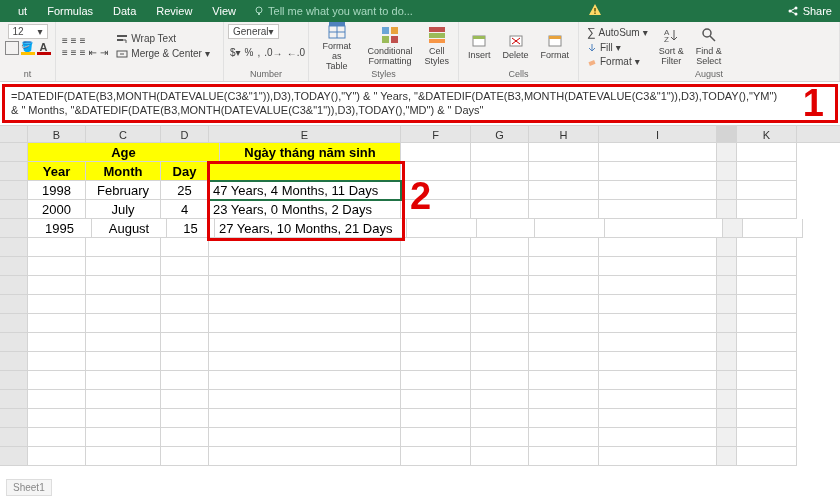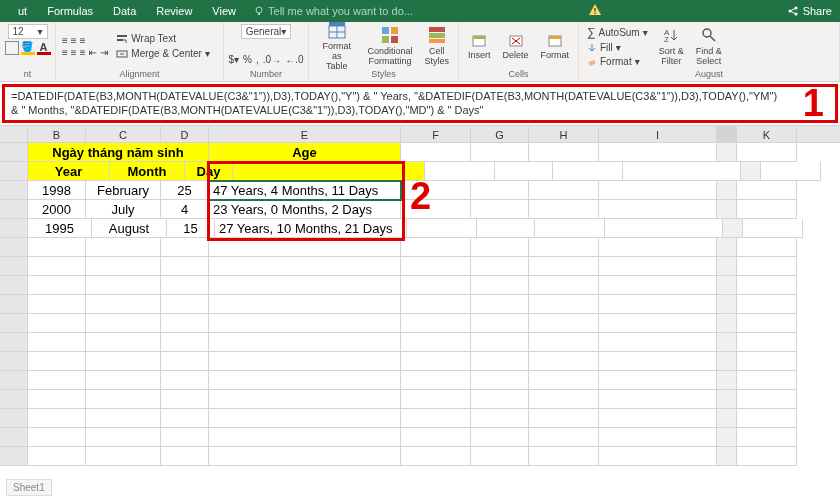--- a/index.html
+++ b/index.html
@@ -111,25 +111,24 @@
               <path d="M7 7 L10 7 L10 10" fill="none" stroke="#555"></path>
             </svg>
             <span>Wrap Text</span>
           </div>
         <div class="small-item"><svg width="12" height="12">
               <rect x="1" y="3" width="10" height="6" fill="none" stroke="#555"></rect>
               <line x1="4" y1="6" x2="8" y2="6" stroke="#555"></line>
             </svg><span>Merge &amp; Center</span> ▾</div>
       </div>
     </div>
-    <div class="label">Alignment</div>
   </div>
 
   <div class="rgroup" style="width:85px">
-    <div class="controls" style="flex-direction:column;gap:15px;align-items:center">
+    <div class="controls" style="flex-direction:column;gap:8px;align-items:flex-start">
       <div class="drop">
           <span>General</span>
           <span>▾</span>
         </div>
       <div style="display:flex;gap:4px;padding:0 2px">
         <span>$▾</span>
         <span>%</span>
         <span>,</span>
         <span>.0→</span>
         <span>←.0</span>
@@ -249,32 +248,32 @@
     <div class="ch" style="width:70px">F</div>
     <div class="ch" style="width:58px">G</div>
     <div class="ch" style="width:70px">H</div>
     <div class="ch" style="width:118px">I</div>
     <div class="ch" style="width:20px;background:#d4d4d4"></div>
     <div class="ch" style="width:60px">K</div>
   </div>
   <div class="grid-rows" id="grid-rows">
       <div class="grow">
         <div class="rh"></div>
+        <div class="cell header-yellow" style="width:192px">Age</div>
         <div class="cell header-yellow" style="width:181px">Ngày tháng năm sinh</div>
-        <div class="cell header-yellow" style="width:192px">Age</div>
-        <div class="cell  " style="width:70px"></div>
-        <div class="cell  " style="width:58px"></div>
-        <div class="cell  " style="width:70px"></div>
-        <div class="cell  " style="width:118px"></div>
-        <div class="cell" style="width:20px;background:#f0f0f0"></div>
-        <div class="cell  " style="width:60px"></div>
-      </div>
-      <div class="grow">
-        <div class="rh"></div>
-        <div class="cell header-yellow " style="width:82px">Year</div>
+        <div class="cell  " style="width:70px"></div>
+        <div class="cell  " style="width:58px"></div>
+        <div class="cell  " style="width:70px"></div>
+        <div class="cell  " style="width:118px"></div>
+        <div class="cell" style="width:20px;background:#f0f0f0"></div>
+        <div class="cell  " style="width:60px"></div>
+      </div>
+      <div class="grow">
+        <div class="rh"></div>
+        <div class="cell header-yellow " style="width:58px">Year</div>
         <div class="cell header-yellow " style="width:75px">Month</div>
         <div class="cell header-yellow " style="width:48px">Day</div>
         <div class="cell header-yellow" style="width:192px;border-top:none"></div>
         <div class="cell  " style="width:70px"></div>
         <div class="cell  " style="width:58px"></div>
         <div class="cell  " style="width:70px"></div>
         <div class="cell  " style="width:118px"></div>
         <div class="cell" style="width:20px;background:#f0f0f0"></div>
         <div class="cell  " style="width:60px"></div>
       </div>

